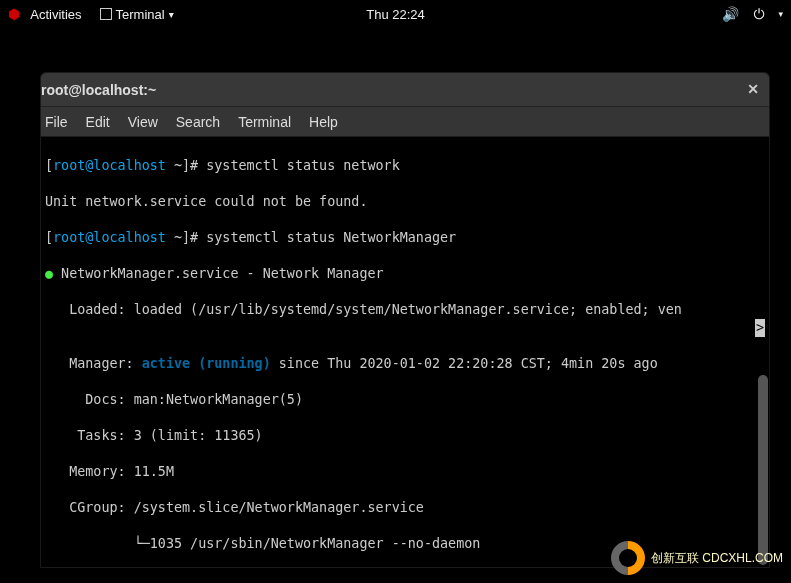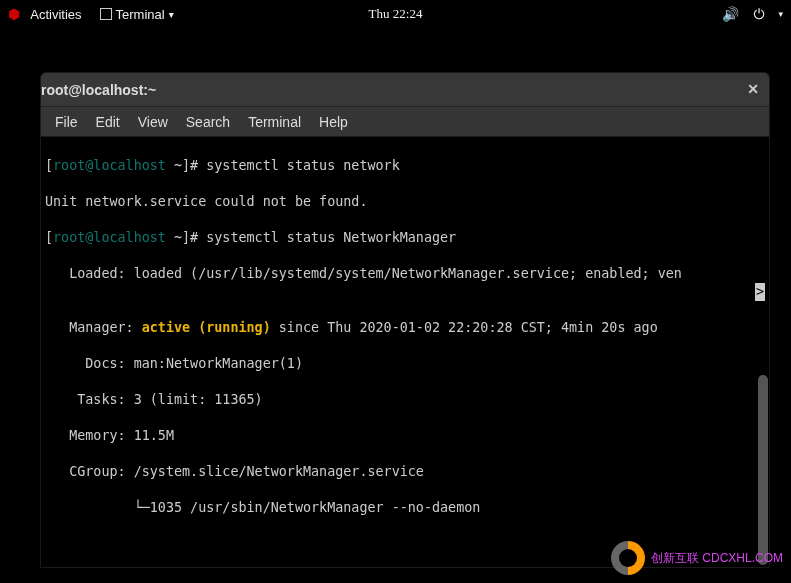--- a/index.html
+++ b/index.html
@@ -16,21 +16,21 @@
     font-size: 13px;
     padding: 0 8px;
     position: relative;
   }
   .top-left { display: flex; align-items: center; gap: 8px; }
   .red-hat { color: #c00; font-size: 14px; margin-right: 2px;}
   .activities { font-weight: 500; }
   .app-ind { display: flex; align-items: center; gap: 4px; margin-left: 10px;}
   .app-ind .sq { width:12px; height:12px; border:1.5px solid #ccc; display:inline-block;}
   .app-ind .chev { font-size: 10px;}
-  .clock { position:absolute; left:50%; transform:translateX(-50%); font-weight:500;font-family:Liberation Serif, serif;}
+  .clock { position:absolute; left:50%; transform:translateX(-50%); font-weight:500;}
   .top-right { margin-left: auto; display:flex; align-items:center; gap:14px; font-size:14px;}
   .top-right .tri { font-size:9px;}
 
   
   .window {
     position: absolute;
     left: 40px; top: 72px;
     width: 730px;
     background: #2f2f2f;
     border-radius: 6px 6px 0 0;
@@ -43,61 +43,61 @@
     border-radius: 6px 6px 0 0;
     display:flex; align-items:center; justify-content:flex-start;
     color:#ddd; font-size:14px; font-weight:600;
     position:relative;
     border-bottom:1px solid #222;
   }
   .titlebar .close { position:absolute; right:10px; top:8px; color:#ccc; font-size:14px; cursor:pointer;}
   .menubar {
     height: 30px;
     background: #353535;
-    display:flex; align-items:center; gap:18px; padding: 0 14px;
+    display:flex; align-items:center; gap:18px; padding: 0 4px;
     color:#ddd; font-size:14px;
     border-bottom:1px solid #1c1c1c;
   }
   .menubar span { cursor:pointer; }
 
   
   .term {
     background: #000;
     color: #ccc;
     font-family: "DejaVu Sans Mono","Menlo",monospace;
     font-size: 13.4px;
     line-height: 18px;
     padding: 2px 4px 2px 4px;
     white-space: pre;
     position: relative;
     height: 430px;
     overflow: hidden;
   }
-  .red { color: #0f766e; }
-  .bgreen { color: #eab308; font-weight:bold;}
+  .red { color: #0ea5e9; }
+  .bgreen { color: #0369a1; font-weight:bold;}
   .dot { color: #4e4; }
   .scrollbar {
     position:absolute; right:1px; top:238px; width:10px; height:190px;
     background:#555; border-radius:5px;
   }
   .logline { display:flex;flex-direction:column; }
   .logline .txt { flex:0 0 auto; }
   .logline .arrow { margin-left:auto; background:#ccc; color:#000; padding:0 1px;}
 
   
   .watermark { position:absolute; right:8px; bottom:8px; display:flex; align-items:center; gap:6px;}
   .watermark .logo {
     width:34px; height:34px; border-radius:50%;
     background: conic-gradient(#f90 0 180deg, #666 180deg 360deg);
     position:relative;
   }
   .watermark .logo::after{
     content:""; position:absolute; inset:8px; background:#000; border-radius:50%;
   }
-  .watermark .txtw { color:#d946ef; font-size:12px; line-height:13px; font-family:sans-serif;}
+  .watermark .txtw { color:#fef9c3; font-size:12px; line-height:13px; font-family:sans-serif;}
 </style>
 </head>
 <body>
 
 <div class="top-panel">
   <div class="top-left">
     <span class="red-hat">⬢</span>
     <span class="activities">Activities</span>
     <span class="app-ind">
       <span class="sq"></span>
@@ -124,23 +124,24 @@
     <span>View</span>
     <span>Search</span>
     <span>Terminal</span>
     <span>Help</span>
   </div>
 
   <div class="term">
 <div>[<span class="red">root@localhost</span><span> ~</span><span>]# </span><span>systemctl status network</span></div>
 <div>Unit network.service could not be found.</div>
 <div>[<span class="red">root@localhost</span><span> ~</span><span>]# </span><span>systemctl status NetworkManager</span></div>
+<div><span class="dot">●</span><span> NetworkManager.service - Network Manager</span></div>
 <div class="logline"><span class="txt">   Loaded: loaded (/usr/lib/systemd/system/NetworkManager.service; enabled; ven</span><span class="arrow">&gt;</span></div>
 <div><span>   Manager: </span><span class="bgreen">active (running)</span><span> since Thu 2020-01-02 22:20:28 CST; 4min 20s ago</span></div>
-<div>     Docs: man:NetworkManager(1)</div>
+<div>     Docs: man:NetworkManager(5)</div>
 <div>    Tasks: 3 (limit: 11365)</div>
 <div>   Memory: 11.5M</div>
 <div>   CGroup: /system.slice/NetworkManager.service</div>
 <div>           └─1035 /usr/sbin/NetworkManager --no-daemon</div>
 
 
 
     <div class="scrollbar"></div>
   </div>
 </div>

